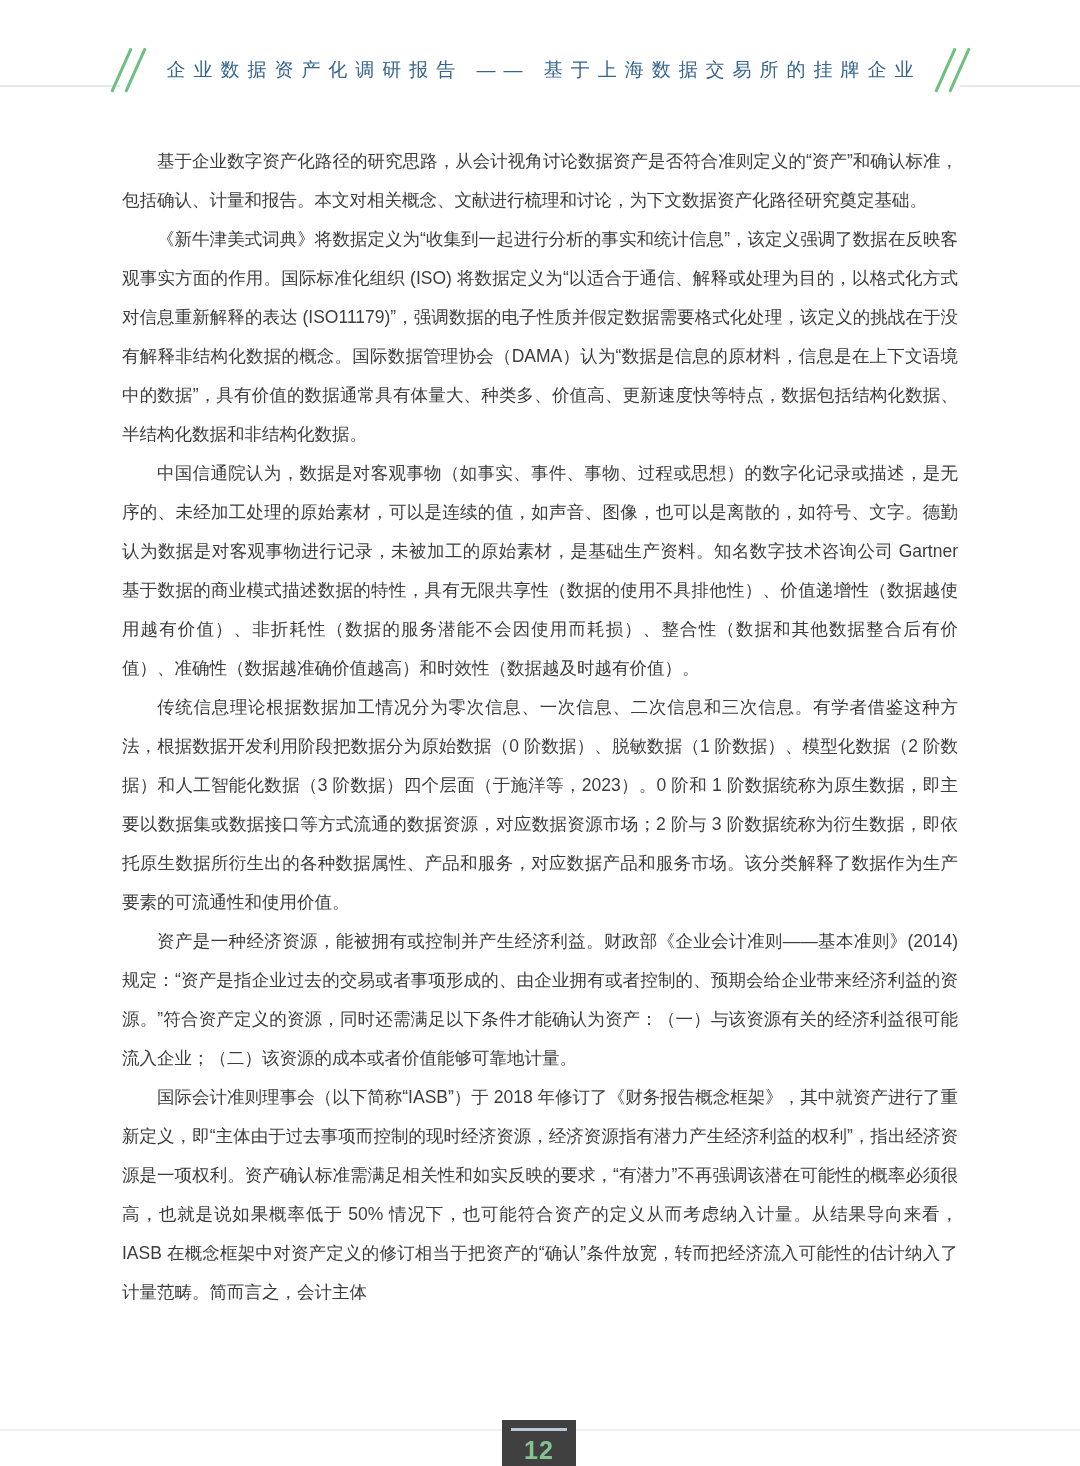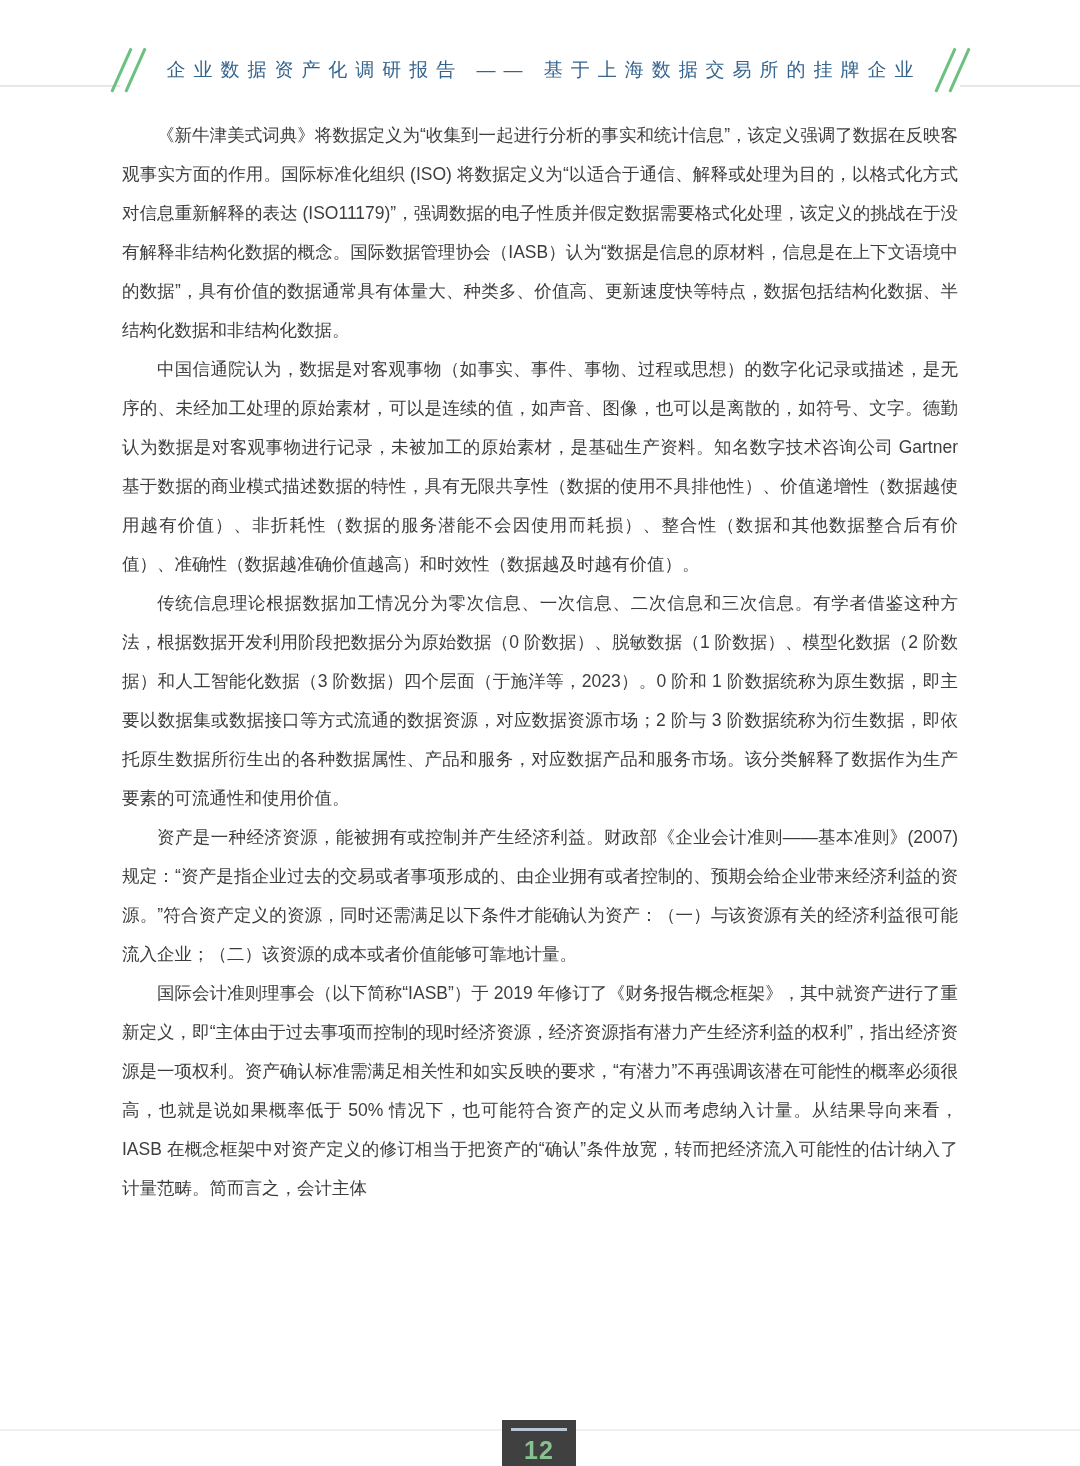--- a/index.html
+++ b/index.html
@@ -125,29 +125,30 @@
       </div>
       <div class="doc-title">企业数据资产化调研报告 —— 基于上海数据交易所的挂牌企业</div>
       <div class="slashes">
         <div class="slash"></div>
         <div class="slash"></div>
       </div>
     </div>
   </div>
 
   <div class="main">
+    <p class="para intro">基于企业数字资产化路径的研究思路，从会计视角讨论数据资产是否符合准则定义的“资产”和确认标准，包括确认、计量和报告。本文对相关概念、文献进行梳理和讨论，为下文数据资产化路径研究奠定基础。</p>
 
 
-    <p class="para">《新牛津美式词典》将数据定义为“收集到一起进行分析的事实和统计信息”，该定义强调了数据在反映客观事实方面的作用。国际标准化组织 (ISO) 将数据定义为“以适合于通信、解释或处理为目的，以格式化方式对信息重新解释的表达 (ISO11179)”，强调数据的电子性质并假定数据需要格式化处理，该定义的挑战在于没有解释非结构化数据的概念。国际数据管理协会（IASB）认为“数据是信息的原材料，信息是在上下文语境中的数据”，具有价值的数据通常具有体量大、种类多、价值高、更新速度快等特点，数据包括结构化数据、半结构化数据和非结构化数据。</p>
+    <p class="para">《新牛津美式词典》将数据定义为“收集到一起进行分析的事实和统计信息”，该定义强调了数据在反映客观事实方面的作用。国际标准化组织 (ISO) 将数据定义为“以适合于通信、解释或处理为目的，以格式化方式对信息重新解释的表达 (ISO11179)”，强调数据的电子性质并假定数据需要格式化处理，该定义的挑战在于没有解释非结构化数据的概念。国际数据管理协会（DAMA）认为“数据是信息的原材料，信息是在上下文语境中的数据”，具有价值的数据通常具有体量大、种类多、价值高、更新速度快等特点，数据包括结构化数据、半结构化数据和非结构化数据。</p>
     <p class="para">中国信通院认为，数据是对客观事物（如事实、事件、事物、过程或思想）的数字化记录或描述，是无序的、未经加工处理的原始素材，可以是连续的值，如声音、图像，也可以是离散的，如符号、文字。德勤认为数据是对客观事物进行记录，未被加工的原始素材，是基础生产资料。知名数字技术咨询公司 Gartner 基于数据的商业模式描述数据的特性，具有无限共享性（数据的使用不具排他性）、价值递增性（数据越使用越有价值）、非折耗性（数据的服务潜能不会因使用而耗损）、整合性（数据和其他数据整合后有价值）、准确性（数据越准确价值越高）和时效性（数据越及时越有价值）。</p>
     <p class="para">传统信息理论根据数据加工情况分为零次信息、一次信息、二次信息和三次信息。有学者借鉴这种方法，根据数据开发利用阶段把数据分为原始数据（0 阶数据）、脱敏数据（1 阶数据）、模型化数据（2 阶数据）和人工智能化数据（3 阶数据）四个层面（于施洋等，2023）。0 阶和 1 阶数据统称为原生数据，即主要以数据集或数据接口等方式流通的数据资源，对应数据资源市场；2 阶与 3 阶数据统称为衍生数据，即依托原生数据所衍生出的各种数据属性、产品和服务，对应数据产品和服务市场。该分类解释了数据作为生产要素的可流通性和使用价值。</p>
 
 
-    <p class="para">资产是一种经济资源，能被拥有或控制并产生经济利益。财政部《企业会计准则——基本准则》(2007) 规定：“资产是指企业过去的交易或者事项形成的、由企业拥有或者控制的、预期会给企业带来经济利益的资源。”符合资产定义的资源，同时还需满足以下条件才能确认为资产：（一）与该资源有关的经济利益很可能流入企业；（二）该资源的成本或者价值能够可靠地计量。</p>
-    <p class="para">国际会计准则理事会（以下简称“IASB”）于 2019 年修订了《财务报告概念框架》，其中就资产进行了重新定义，即“主体由于过去事项而控制的现时经济资源，经济资源指有潜力产生经济利益的权利”，指出经济资源是一项权利。资产确认标准需满足相关性和如实反映的要求，“有潜力”不再强调该潜在可能性的概率必须很高，也就是说如果概率低于 50% 情况下，也可能符合资产的定义从而考虑纳入计量。从结果导向来看，IASB 在概念框架中对资产定义的修订相当于把资产的“确认”条件放宽，转而把经济流入可能性的估计纳入了计量范畴。简而言之，会计主体</p>
+    <p class="para">资产是一种经济资源，能被拥有或控制并产生经济利益。财政部《企业会计准则——基本准则》(2014) 规定：“资产是指企业过去的交易或者事项形成的、由企业拥有或者控制的、预期会给企业带来经济利益的资源。”符合资产定义的资源，同时还需满足以下条件才能确认为资产：（一）与该资源有关的经济利益很可能流入企业；（二）该资源的成本或者价值能够可靠地计量。</p>
+    <p class="para">国际会计准则理事会（以下简称“IASB”）于 2018 年修订了《财务报告概念框架》，其中就资产进行了重新定义，即“主体由于过去事项而控制的现时经济资源，经济资源指有潜力产生经济利益的权利”，指出经济资源是一项权利。资产确认标准需满足相关性和如实反映的要求，“有潜力”不再强调该潜在可能性的概率必须很高，也就是说如果概率低于 50% 情况下，也可能符合资产的定义从而考虑纳入计量。从结果导向来看，IASB 在概念框架中对资产定义的修订相当于把资产的“确认”条件放宽，转而把经济流入可能性的估计纳入了计量范畴。简而言之，会计主体</p>
   </div>
 
   <div class="footer-rule"></div>
   <div class="page-box">
     <div class="page-box-line"></div>
     <div class="page-number">12</div>
   </div>
 
 </div>
 

